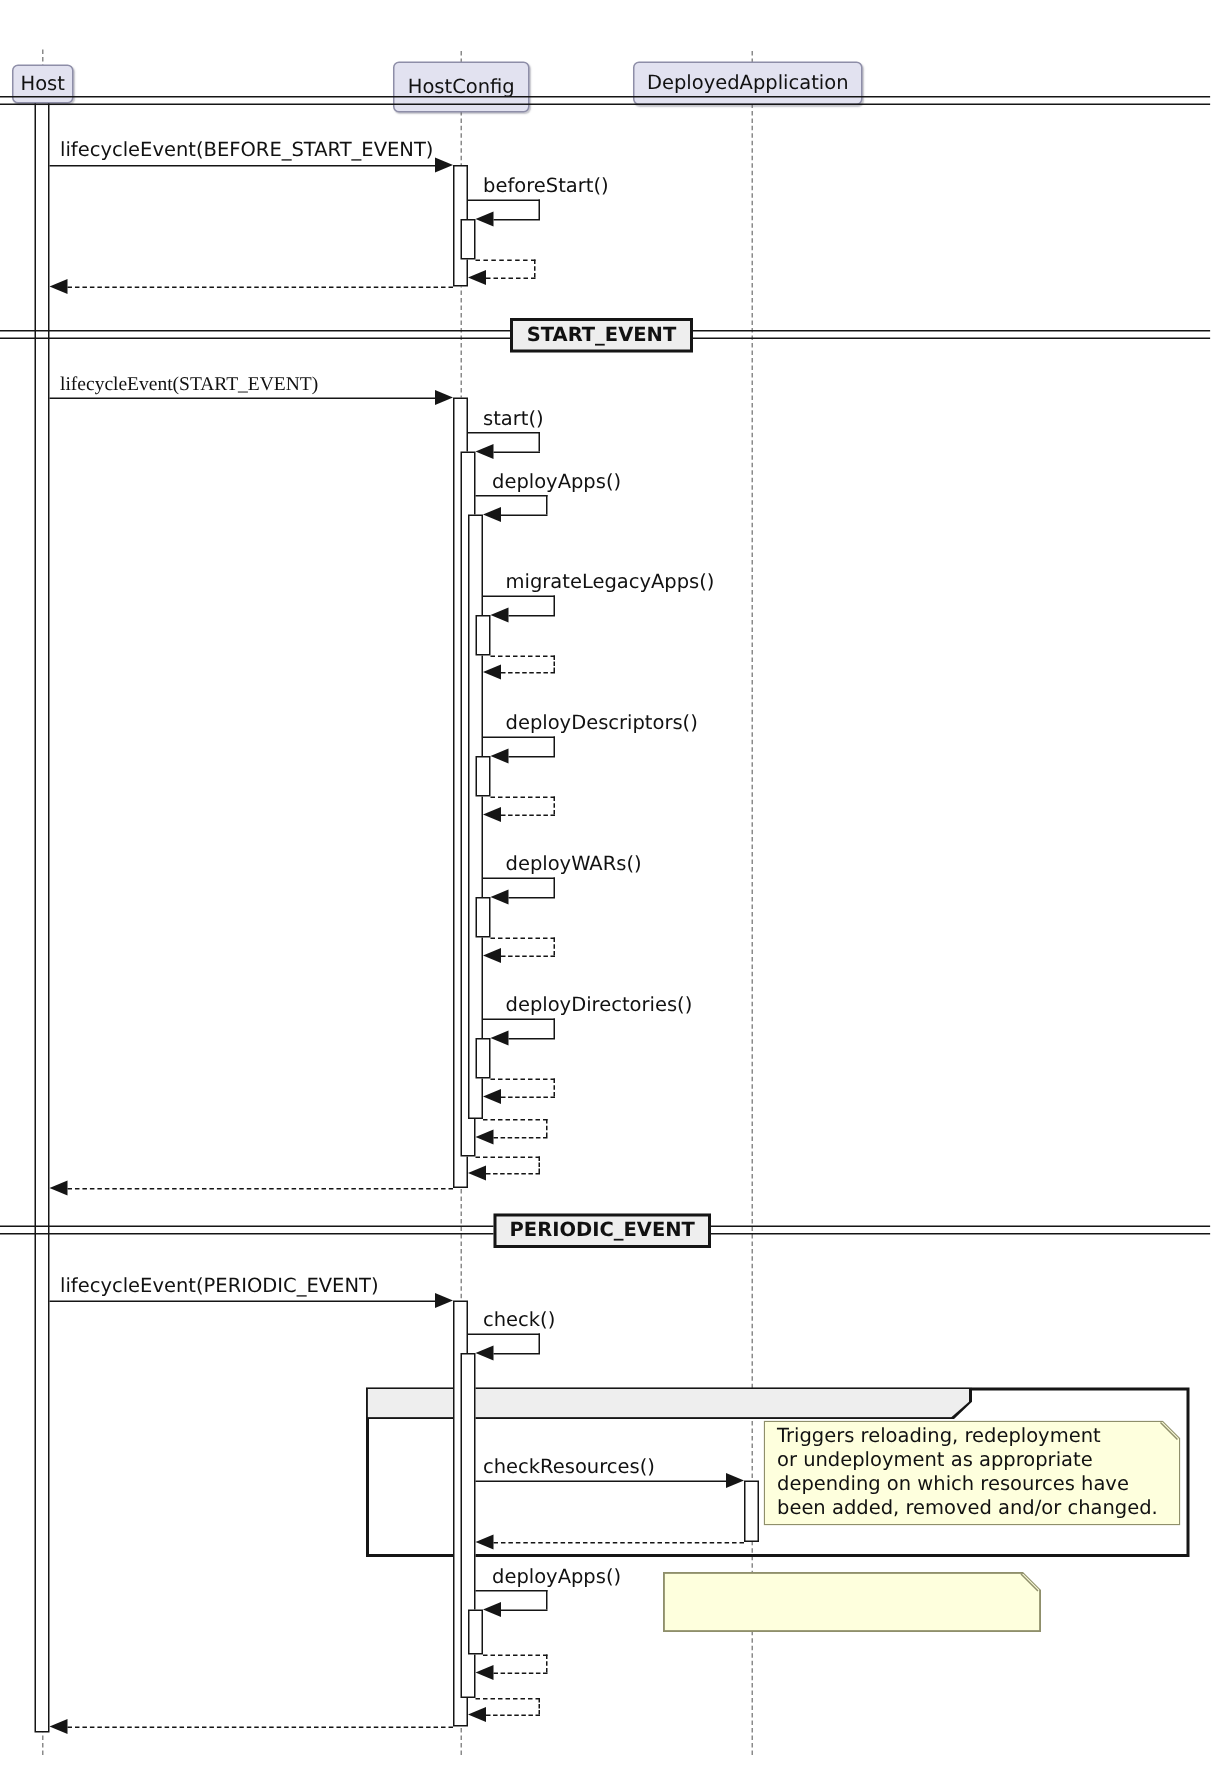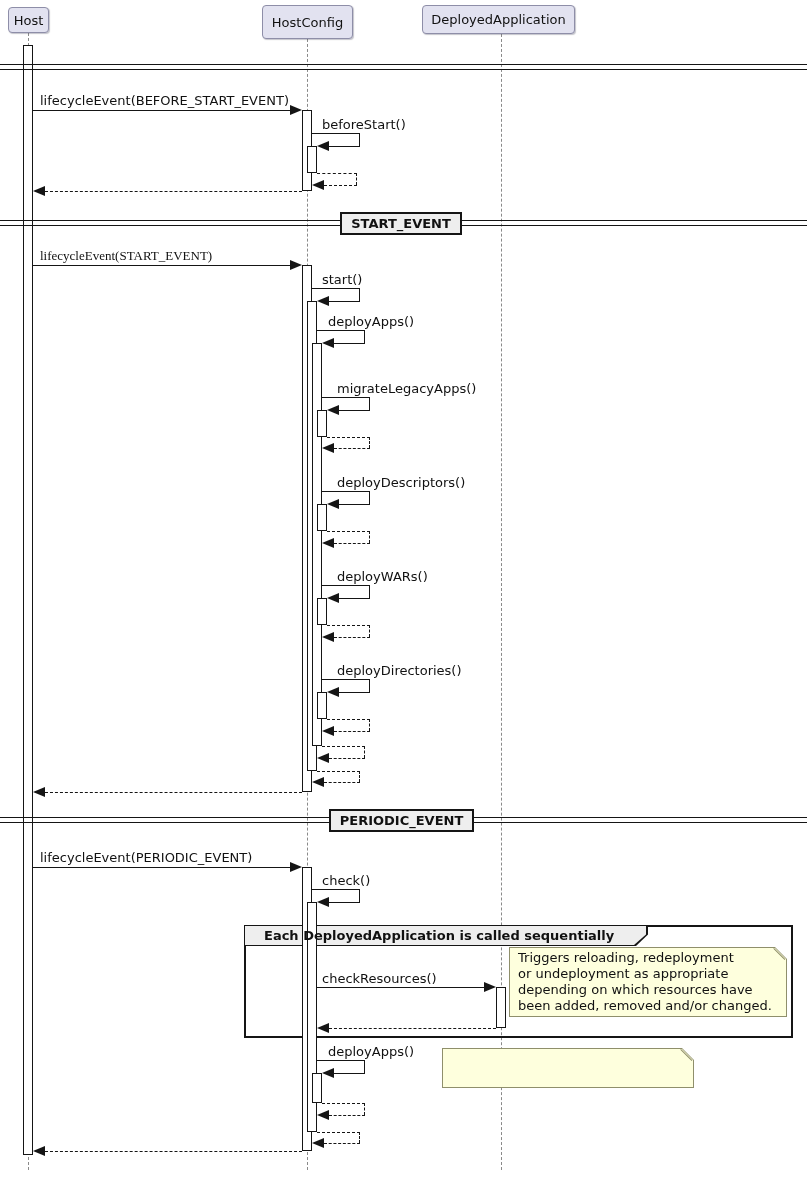--- a/index.html
+++ b/index.html
@@ -19,21 +19,21 @@
   .loop-dash{position:absolute;border-top:1px dashed #151515;border-right:1px dashed #151515;box-sizing:border-box;z-index:5;}
   
   .ah-right{position:absolute;width:0;height:0;border-top:5px solid transparent;border-bottom:5px solid transparent;border-left:12px solid #151515;z-index:6;}
   .ah-left{position:absolute;width:0;height:0;border-top:5px solid transparent;border-bottom:5px solid transparent;border-right:12px solid #151515;z-index:6;}
   
   .mlabel{position:absolute;font-size:13px;line-height:15px;white-space:nowrap;z-index:6;}
   
   .participant{
     position:absolute;background:#E2E2F0;border:1px solid #8E8EA8;border-radius:4px;
     display:flex;align-items:center;justify-content:center;font-size:13px;
-    box-shadow:1px 1px 1px rgba(90,90,110,0.35);z-index:6;box-sizing:border-box;
+    box-shadow:1px 1px 1px rgba(90,90,110,0.35);z-index:6;box-sizing:border-box;margin-top:36px;
   }
   
   .divlines{position:absolute;left:0;width:807px;height:4px;border-top:1px solid #151515;border-bottom:1px solid #151515;z-index:7;}
   .divlabel{
     position:absolute;background:#EEEEEE;border:2px solid #151515;box-sizing:border-box;
     display:flex;align-items:center;justify-content:center;
     font-size:13px;font-weight:bold;z-index:8;
   }
   
   .groupbox{position:absolute;border:2px solid #151515;box-sizing:border-box;z-index:3;}
@@ -52,21 +52,20 @@
 
 <div id="canvas">
 
   <div class="lifeline" style="left:28px;top:33px;height:1137px;"></div>
   <div class="lifeline" style="left:307px;top:34px;height:1136px;"></div>
   <div class="lifeline" style="left:501px;top:34px;height:1136px;"></div>
 
   <div class="groupbox" style="left:244px;top:925px;width:549px;height:113px;"></div>
   <div class="group-head-outer pent" style="left:244px;top:925px;width:404px;height:21px;"></div>
   <div class="group-head-inner pent" style="left:245px;top:926px;width:401px;height:19px;"></div>
-  <div class="group-title" style="left:264px;top:928px;">Each DeployedApplication is called sequentially</div>
 
   <div class="act" style="left:23px;top:45px;height:1110px;"></div>
 
   <div class="act" style="left:302px;top:110px;height:81px;"></div>
   <div class="act" style="left:307px;top:146px;height:27px;"></div>
 
   <div class="act" style="left:302px;top:265px;height:527px;"></div>
   <div class="act" style="left:307px;top:301px;height:470px;"></div>
   <div class="act" style="left:312px;top:343px;height:403px;"></div>
   <div class="act" style="left:317px;top:410px;height:27px;"></div>

